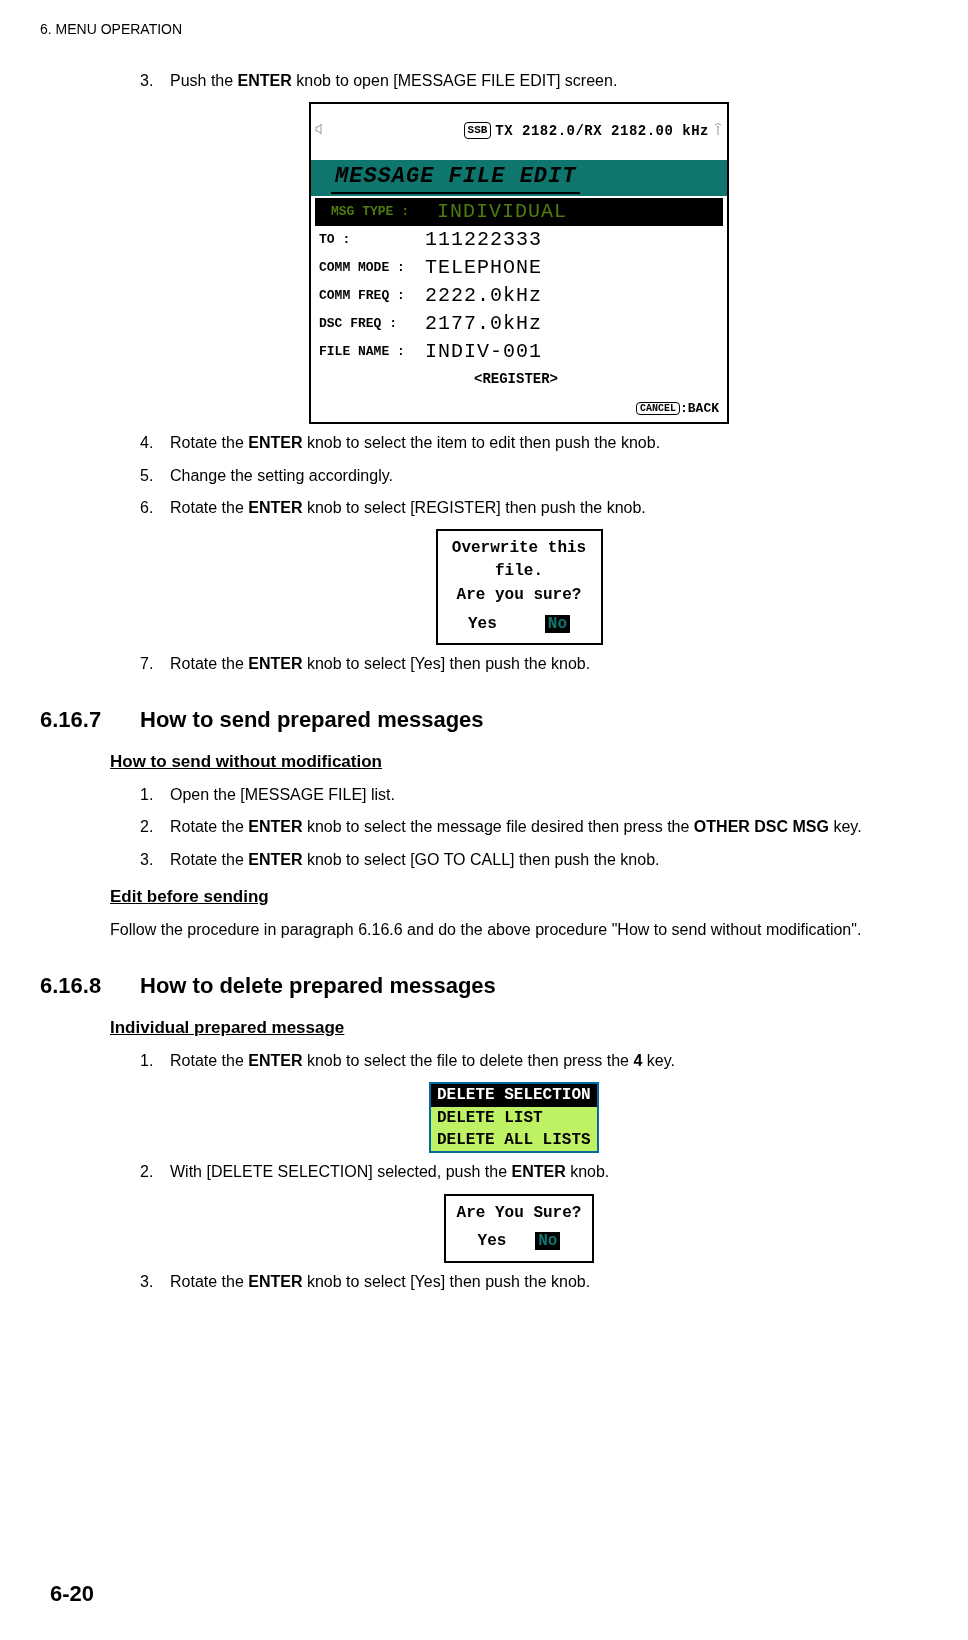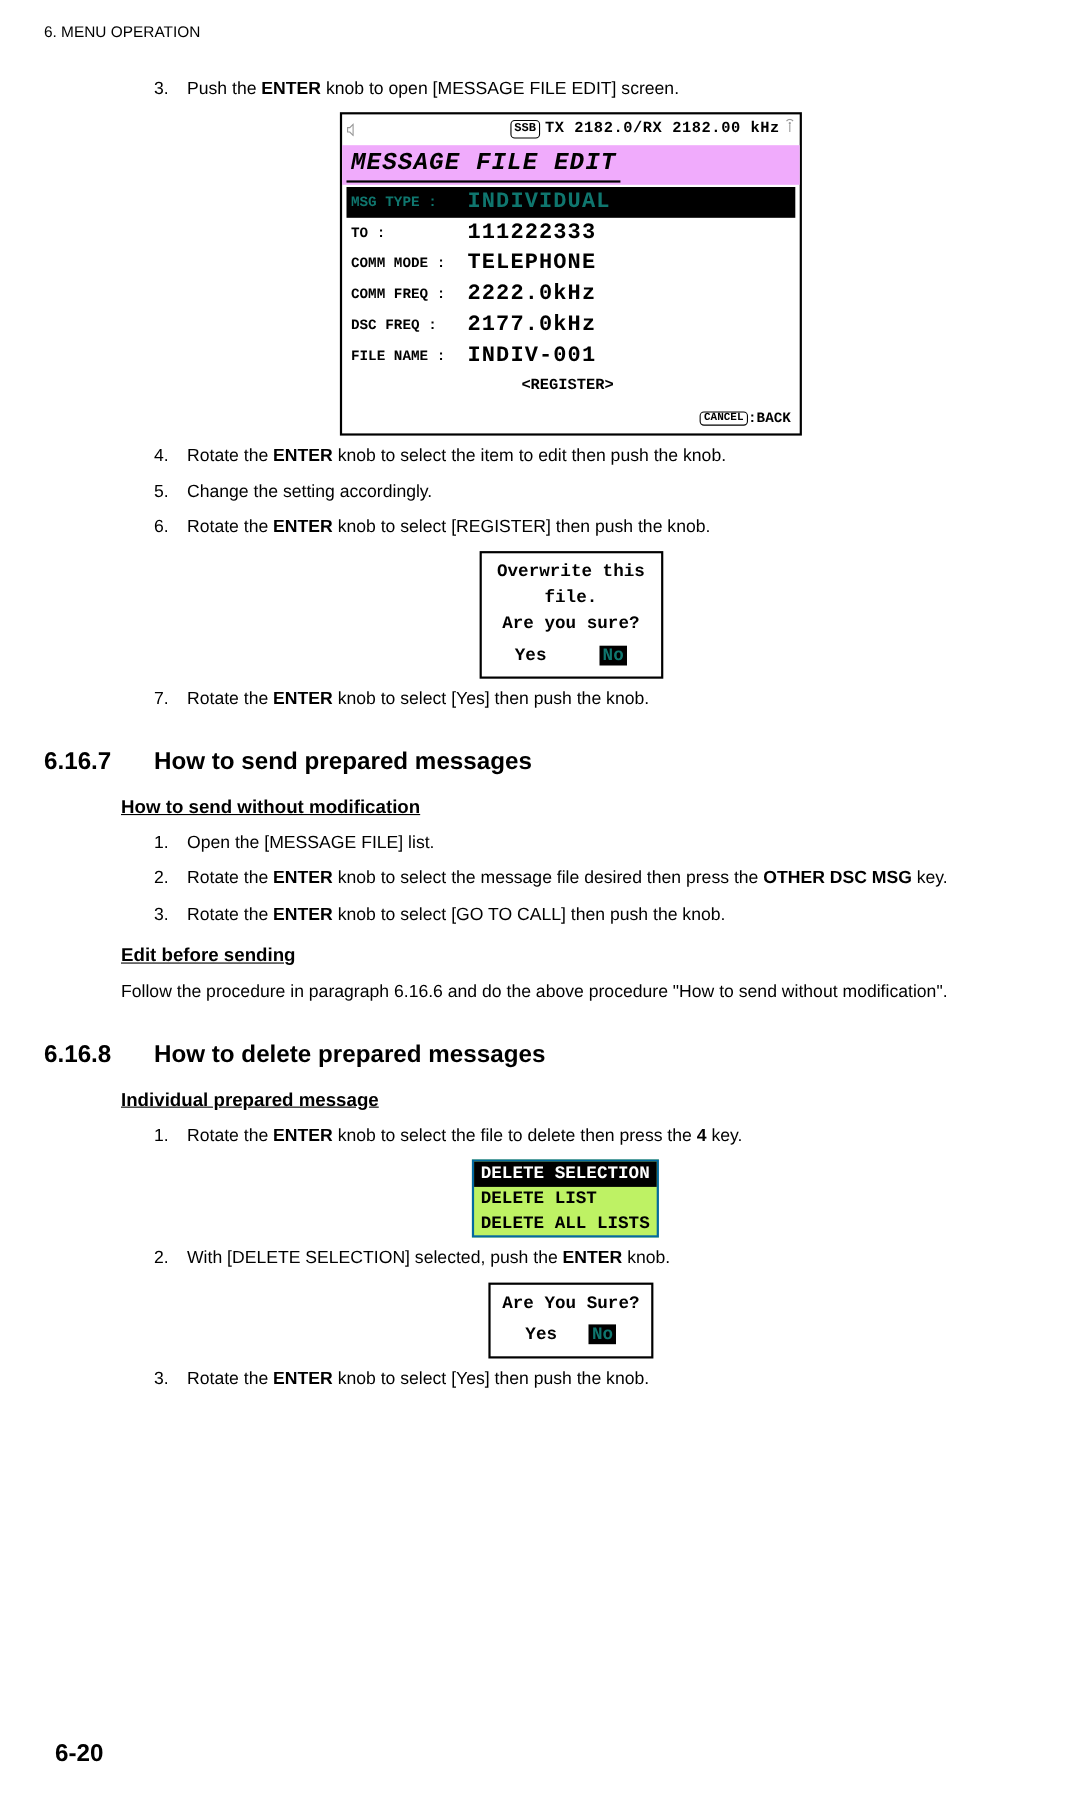--- a/index.html
+++ b/index.html
@@ -39,42 +39,42 @@
     }
     .screen-edit {
       width: 420px;
       border: 2px solid #000;
       font-family: 'Courier New', monospace;
       font-size: 14px;
       background: #fff;
     }
     .screen-edit-top {
       display: flex;
-      align-items: center;
-      padding: 4px 4px;
+      align-items: flex-start;
+      padding: 18px 4px;
       gap: 4px;
     }
     .speaker-icon {
       width: 14px; height: 12px;
       display: inline-block;
     }
     .ssb-box {
       border: 1px solid #000;
       border-radius: 4px;
       font-size: 11px;
       padding: 0 3px;
       font-weight: bold;
     }
     .screen-edit-top .freq {
       font-weight: bold;
       letter-spacing: 0.5px;
     }
     .title-bar {
-      background: #f0abfc;
-      padding: 2px 4px;
+      background: #0f766e;
+      padding: 2px 20px;
     }
     .title-bar .t {
       font-family: 'Courier New', monospace;
       font-size: 22px;
       font-weight: 900;
       font-style: italic;
       letter-spacing: 1px;
       display: inline-block;
       border-bottom: 2px solid #000;
       padding: 0 4px;
@@ -87,26 +87,27 @@
       align-items: center;
     }
     .msg-label {
       width: 110px;
       font-weight: bold;
       font-size: 13px;
       padding-left: 4px;
     }
     .msg-val {
       font-size: 20px;
-      font-weight: 700;
+      font-weight: 400;
       letter-spacing: 1px;
     }
     .msg-row.hl {
       background: #000;
-      color: #0f766e;
+      color: #4d7c0f;
+      padding-left: 12px;
     }
     .register {
       text-align: center;
       font-weight: bold;
       padding: 4px 6px 2px 0;
     }
     .footer-bar {
       text-align: right;
       padding: 6px 8px 4px 0;
       font-weight: bold;

